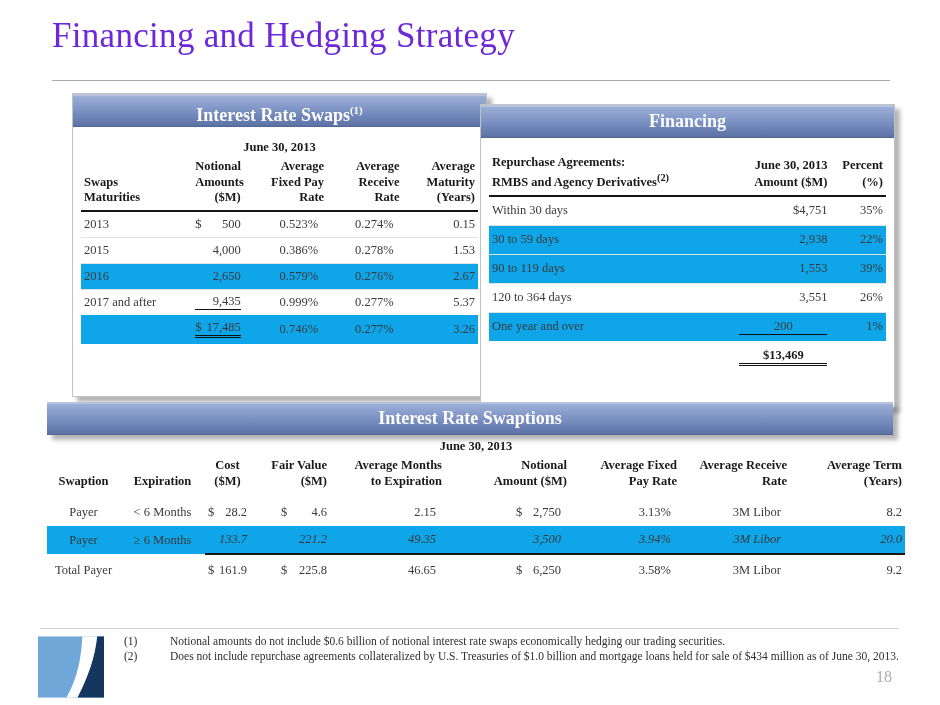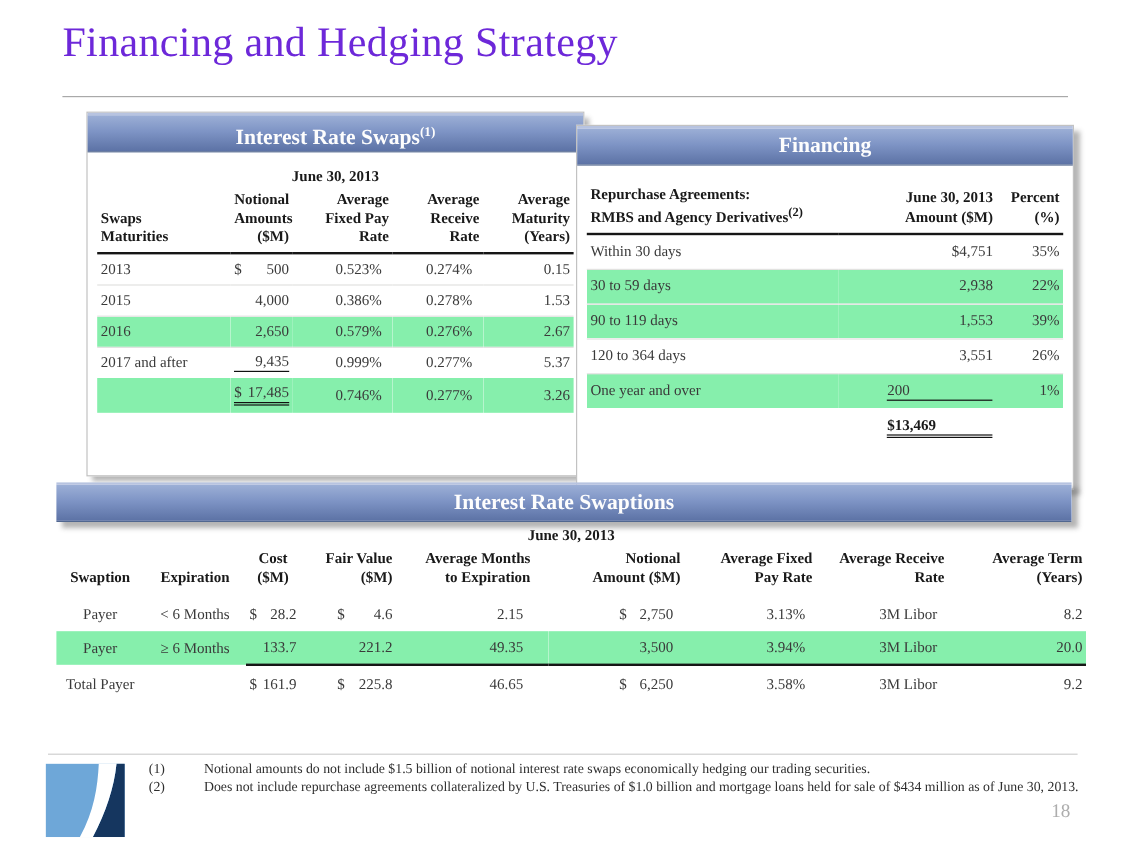--- a/index.html
+++ b/index.html
@@ -23,46 +23,46 @@
   .banner-wide{left:47px;top:402px;width:846px;box-shadow:5px 5px 4px rgba(90,90,90,.45);}
 
   .panel-body{position:absolute;left:0;right:0;top:33px;bottom:0;padding:0 8px;}
 
   table{border-collapse:collapse;width:100%;font-size:12.5px;color:#3a3a3a;table-layout:fixed;}
   td,th{padding:0 3px;vertical-align:middle;overflow:hidden;}
   th{font-weight:bold;color:#191919;vertical-align:bottom;line-height:1.25;}
   .al{text-align:left;} .ar{text-align:right;} .ac{text-align:center;}
   .prew{white-space:pre-line;}
   .head-row th{border-bottom:2.5px solid #161616;padding-bottom:4px;}
-  tr.shade td{background:#86efac;}
+  tr.shade td{background:#0ea5e9;}
   tr.sep td{border-top:1px solid #e2e2e0;}
   .date-row td{font-weight:bold;color:#191919;text-align:center;height:24px;padding-top:8px;}
 
   .money{display:flex;justify-content:space-between;align-items:baseline;}
   .ul1{border-bottom:1.5px solid #111;}
   .ul2{border-bottom:3px double #111;}
-  .finval{display:inline-block;min-width:88px;text-align:left;}
+  .finval{display:inline-block;min-width:88px;text-align:center;}
   .bold{font-weight:bold;color:#191919;}
 
   .t-swaps tr.data td{height:25px;}
   .t-swaps tr.total td{height:29px;}
   .t-fin .head-row th{padding-top:16px;}
   .t-fin tr.data td{height:28px;}
   .t-fin tr.total td{height:33px;}
   .hdr2{line-height:1.35;}
 
   
   .swaptions-date{left:47px;top:439px;width:858px;text-align:center;font-weight:bold;
                   font-size:12.5px;color:#191919;}
   .t-swpt-wrap{left:47px;top:458px;width:858px;}
   .grp{border-bottom:2.5px solid #161616;text-align:center;padding-bottom:2px;}
   .t-swpt .head-row th{border-bottom:none;padding-bottom:10px;}
   .t-swpt tr.data td{height:27px;}
   .t-swpt tr.total td{height:31px;}
-  .bline{border-bottom:2.5px solid #161616;}
+  .bline{border-bottom:2.5px solid #161616;font-style:italic;}
   .ml28{margin-left:28px;} .ml56{margin-left:56px;margin-right:6px;}
   .pr{padding-right:9px;}
 
   
   .foot-rule{left:40px;top:628px;width:858px;height:0;border-top:1px solid #cfcfcf;}
   .logo{left:38px;top:636px;width:66px;height:62px;}
   .footnotes{left:124px;top:634px;width:780px;font-size:11.5px;color:#2e2e2e;line-height:1.28;}
   .fn{display:flex;}
   .fn-marker{width:46px;flex:0 0 46px;}
   .page-num{right:48px;top:668px;font-size:16px;color:#adadad;}
@@ -356,21 +356,21 @@
 
 <svg class="abs logo" viewBox="0 0 67 62" xmlns="http://www.w3.org/2000/svg">
   <rect x="0" y="0" width="67" height="62" fill="#6ea7d8"></rect>
   <path d="M 60,0 L 67,0 L 67,62 L 40,62 C 51,41 58,20 60,0 Z" fill="#15365f"></path>
   <path d="M 45,0 L 60,0 C 58,20 51,41 40,62 L 29,62 C 41,40 44,20 45,0 Z" fill="#ffffff"></path>
 </svg>
 
 <div class="abs footnotes">
   <div class="fn">
     <span class="fn-marker">(1)</span>
-    <span>Notional amounts do not include $1.5 billion of notional interest rate swaps economically hedging our trading securities.</span>
+    <span>Notional amounts do not include $0.6 billion of notional interest rate swaps economically hedging our trading securities.</span>
   </div>
   <div class="fn">
     <span class="fn-marker">(2)</span>
     <span>Does not include repurchase agreements collateralized by U.S. Treasuries of $1.0 billion and mortgage loans held for sale of $434 million as of June 30, 2013.</span>
   </div>
 </div>
 
 <div class="abs page-num">18</div>
 
 </body></html>

